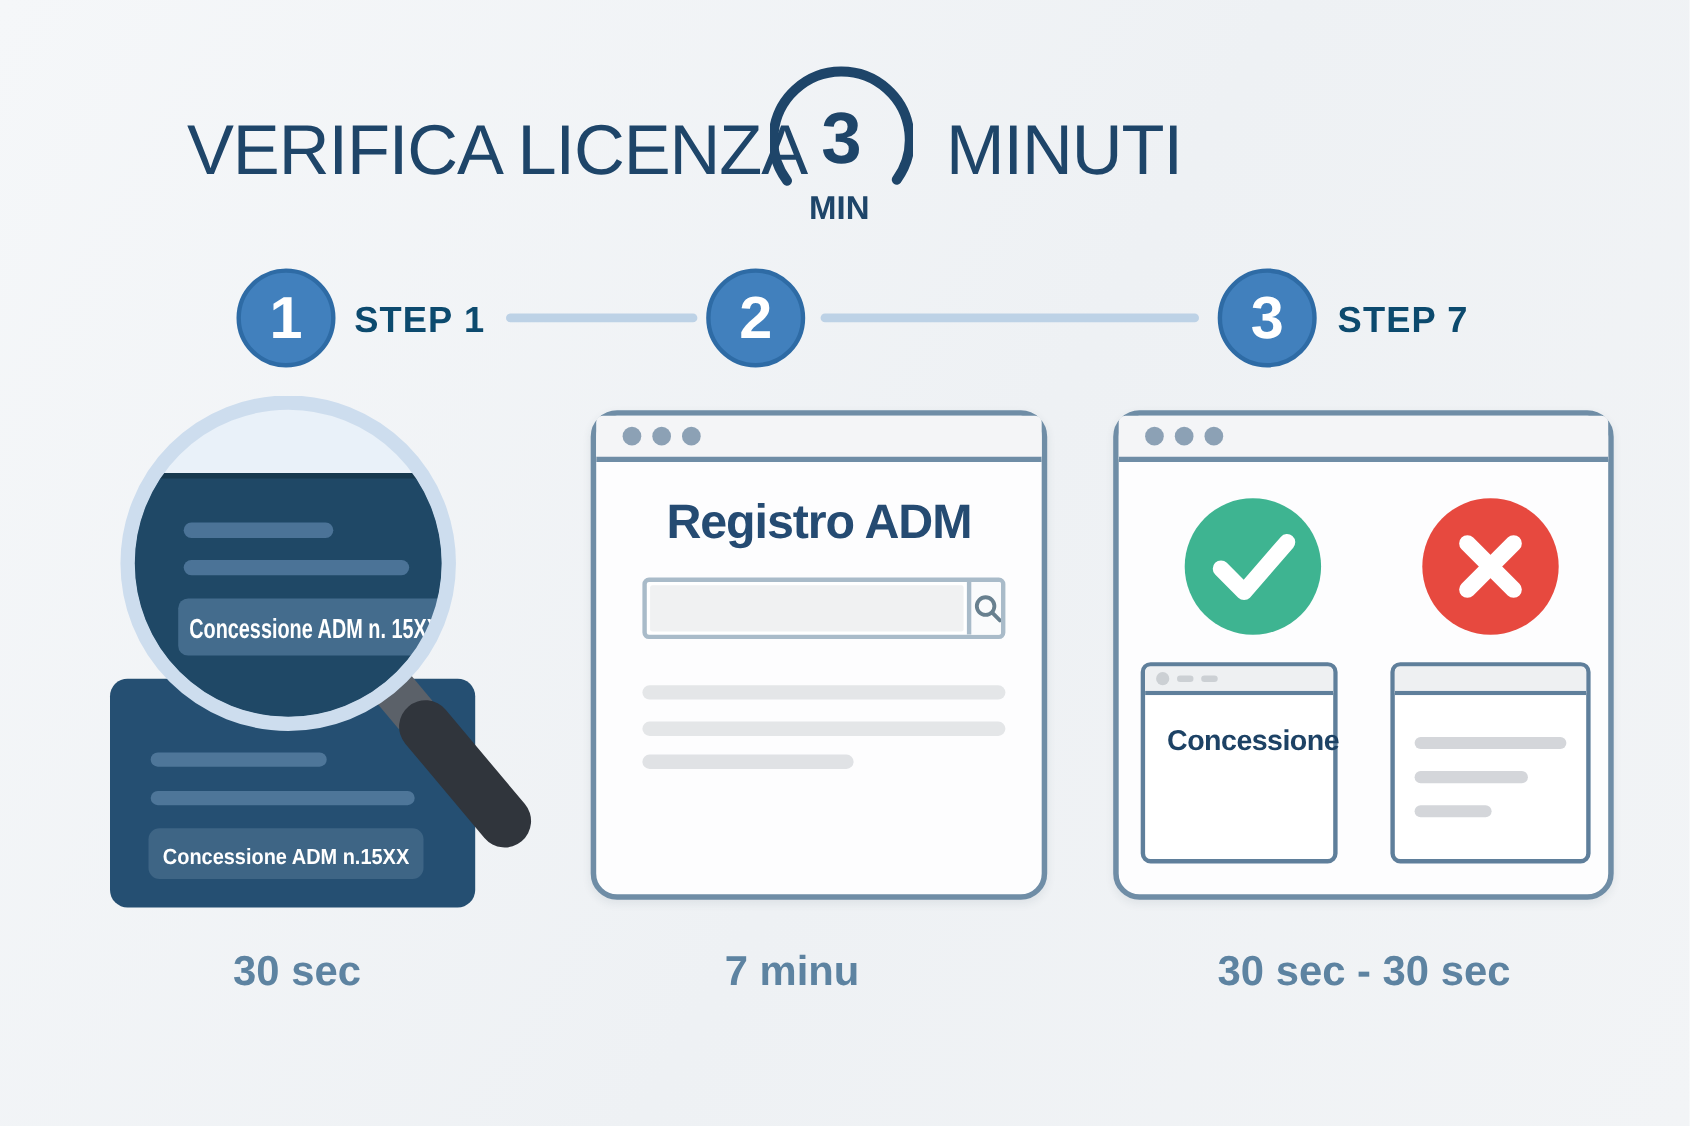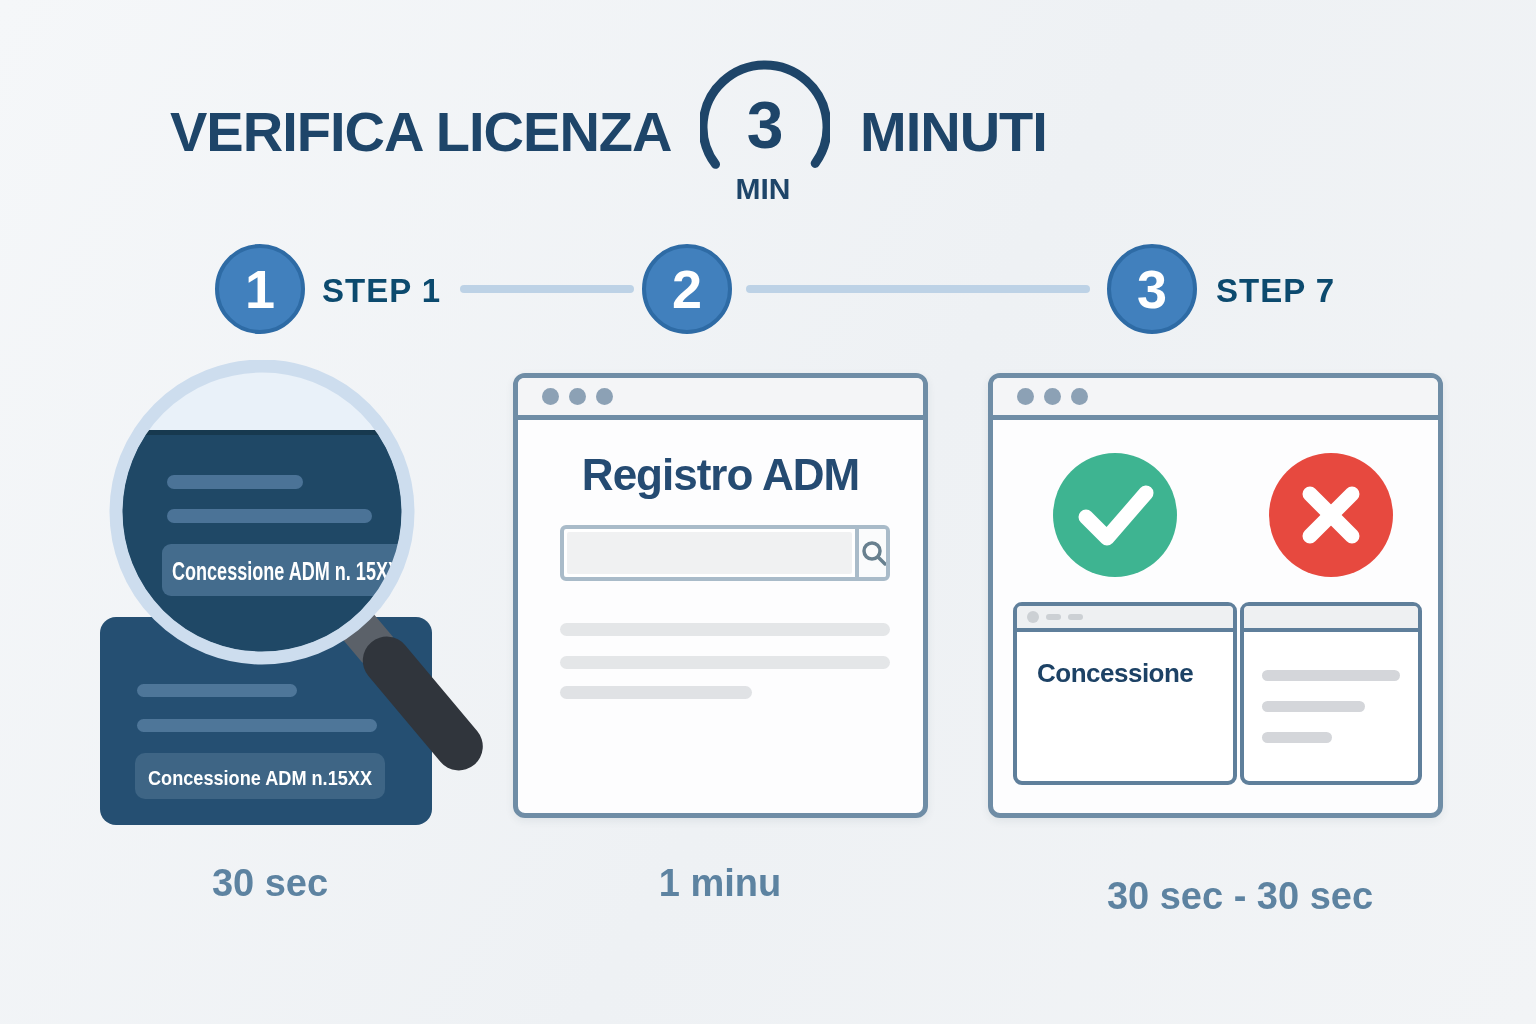--- a/index.html
+++ b/index.html
@@ -7,21 +7,21 @@
   body {
     font-family:"Liberation Sans", sans-serif;
     background:linear-gradient(120deg,#f5f7f9 0%,#eef1f4 55%,#f2f4f6 100%);
     overflow:hidden;
   }
   .canvas { position:relative; width:1536px; height:1024px; }
 
   
   .title-part {
     position:absolute; top:104px;
-    font-size:56px; font-weight:700; letter-spacing:-1px;
+    font-size:64px; font-weight:400; letter-spacing:-1px;
     color:#1e4569; line-height:1; white-space:nowrap;
   }
   .title-part1 { left:170px; }
   .title-part2 { left:860px;text-align:right; }
   .clock-badge { position:absolute; left:700px; top:58px; width:130px; height:150px; }
 
   
   .step-circle {
     position:absolute; top:244px; width:90px; height:90px;
     background:#4180bd; border:4px solid #2e6ba5; border-radius:50%;
@@ -43,22 +43,23 @@
   }
   .connector.line1 { left:460px; width:174px; }
   .connector.line2 { left:746px; width:344px; }
 
   
   .step1-art { position:absolute; left:90px; top:360px; width:400px; height:470px; }
 
   
   .browser {
     position:absolute; background:#fdfdfe;
-    border:5px solid #6f8da6; border-radius:12px;
+    border:5px solid #6f8da6; border-radius:24px;
     box-shadow:0 3px 8px rgba(40,60,80,0.08);
+    margin-left:24px;
   }
   .browser.step2 { left:513px; top:373px; width:415px; height:445px; }
   .browser.step3 { left:988px; top:373px; width:455px; height:445px; }
   .titlebar {
     position:absolute; left:0; top:0; right:0; height:42px;
     background:#f4f5f7; border-bottom:5px solid #6f8da6;
     border-radius:6px 6px 0 0;
     display:flex; align-items:center; padding-left:24px; gap:10px;
   }
   .tb-dot { width:17px; height:17px; border-radius:50%; background:#8ca1b5; }
@@ -93,21 +94,21 @@
   .result-circle {
     position:absolute; top:75px; width:124px; height:124px; border-radius:50%;
     display:flex; align-items:center; justify-content:center;
   }
   .result-circle.ok { left:60px; background:#3eb491; }
   .result-circle.fail { left:276px; background:#e7493f; }
   .mini-card {
     position:absolute; top:224px; height:183px; background:#ffffff;
     border:4px solid #5f7f9b; border-radius:9px;
   }
-  .mini-card.left { left:20px; width:224px; }
+  .mini-card.left { left:20px; width:179px; }
   .mini-card.right { left:247px; width:182px; }
   .mini-titlebar {
     height:26px; background:#eef0f2; border-bottom:4px solid #5f7f9b;
     border-radius:4px 4px 0 0;
     display:flex; align-items:center; gap:7px; padding-left:10px;
   }
   .mini-dot { width:12px; height:12px; border-radius:50%; background:#ccd0d4; }
   .mini-dash { width:15px; height:6px; border-radius:3px; background:#ccd0d4; }
   .mini-text {
     padding:21px 0 0 20px; font-size:26px; font-weight:700;
@@ -118,21 +119,21 @@
   .mini-line.b { top:95px; width:103px; }
   .mini-line.c { top:126px; width:70px; }
 
   
   .caption {
     position:absolute; top:862px; width:360px; text-align:center;
     font-size:38px; font-weight:700; color:#5d83a1; white-space:nowrap;
   }
   .caption.cap1 { left:90px; }
   .caption.cap2 { left:540px; }
-  .caption.cap3 { left:1060px;margin-top:13px; }
+  .caption.cap3 { left:1060px; }
 </style>
 </head>
 <body>
 
 <div class="canvas">
 
   <div class="title-part title-part1">VERIFICA LICENZA</div>
 
   <svg class="clock-badge" viewBox="0 0 130 150">
     <path d="M 15.5 106.3 A 62 62 0 1 1 115.2 105.4" fill="none" stroke="#1e4569" stroke-width="9" stroke-linecap="round"></path>
@@ -245,16 +246,16 @@
 
     <div class="mini-card right">
       <div class="mini-titlebar"></div>
       <div class="mini-line a"></div>
       <div class="mini-line b"></div>
       <div class="mini-line c"></div>
     </div>
   </div>
 
   <div class="caption cap1">30 sec</div>
-  <div class="caption cap2">1 minu</div>
+  <div class="caption cap2">7 minu</div>
   <div class="caption cap3">30 sec - 30 sec</div>
 
 </div>
 
 </body></html>

